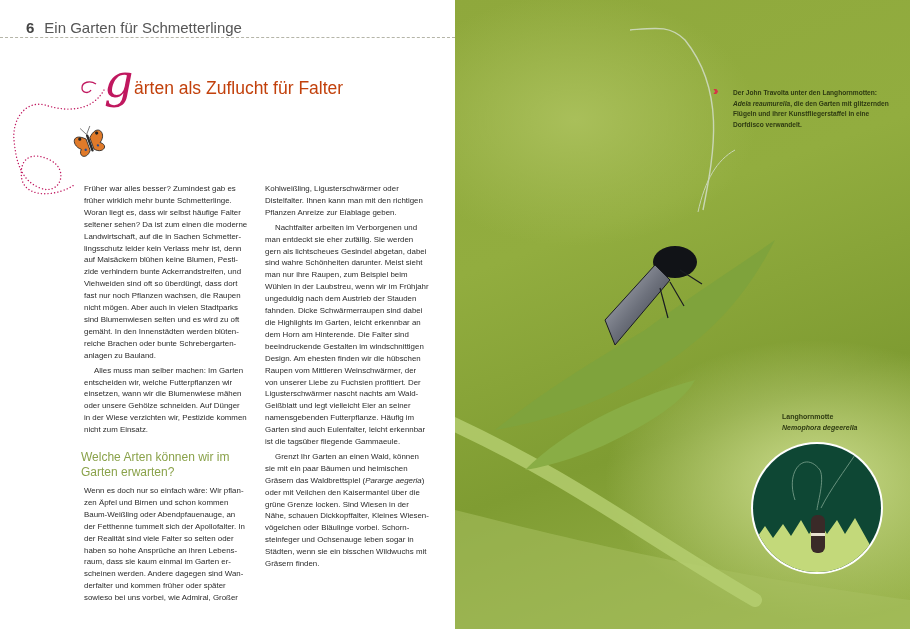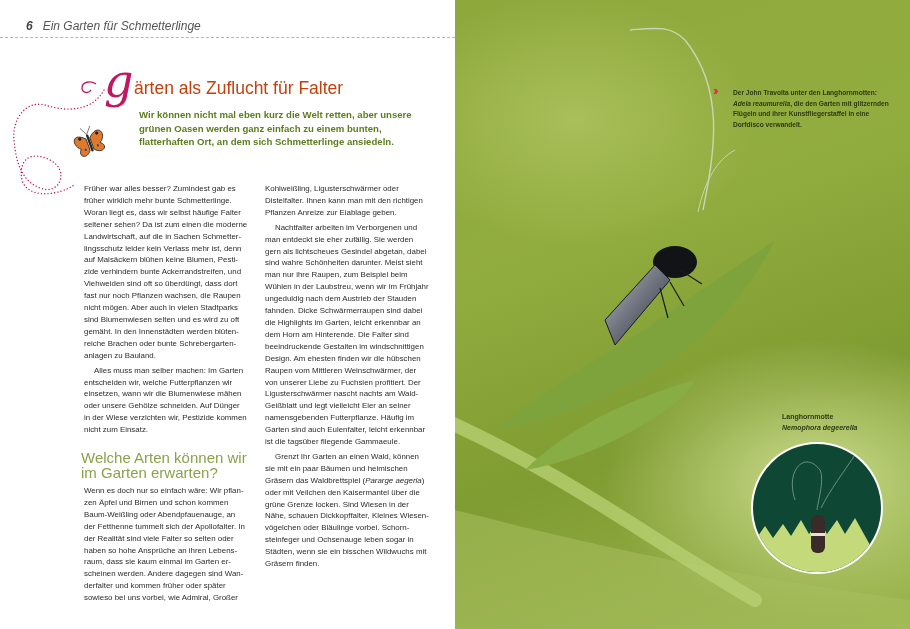--- a/index.html
+++ b/index.html
@@ -1,31 +1,31 @@
 <!DOCTYPE html>
 <html><head>
 <meta charset="utf-8">
 <style>
   html,body{margin:0;padding:0;}
   body{width:910px;height:629px;position:relative;overflow:hidden;background:#fff;font-family:"Liberation Sans",sans-serif;}
   .left-page{position:absolute;left:0;top:0;width:455px;height:629px;background:#fff;}
-  .running-head{position:absolute;left:26px;top:19px;font-size:12px;color:#555;font-style:italic;}
+  .running-head{position:absolute;left:26px;top:19px;font-size:15px;color:#555;}
   .running-head .num{font-weight:bold;margin-right:10px;color:#444;}
   .dash-rule{position:absolute;left:0;top:37px;width:455px;border-top:1.5px dashed #b5b5a8;}
   .deco{position:absolute;left:0;top:60px;width:150px;height:200px;}
   .title{position:absolute;left:104px;top:66px;height:40px;}
   .title .big-g{position:absolute;left:0;top:-8px;font-family:"DejaVu Serif",serif;font-size:46px;font-style:italic;color:#c0185f;line-height:1;}
   .title .rest{position:absolute;left:30px;top:12px;white-space:nowrap;font-size:17.5px;color:#c2410c;}
   .lead{position:absolute;left:139px;top:108px;width:300px;font-size:9.6px;line-height:13.5px;color:#5b7e1e;font-weight:bold;}
   .col{position:absolute;top:180px;width:170px;font-size:7.9px;line-height:11.9px;color:#2b2b2b;text-align:left;}
   .col p{margin:3px;}
   .col p.indent{text-indent:10px;}
   .col1{left:81px;}
   .col2{left:262px;}
-  .subhead{font-size:15px;line-height:15px;color:#8aa24a;margin:14px 0 5px 0;}
+  .subhead{font-size:12px;line-height:15px;color:#8aa24a;margin:14px 0 5px 0;}
   .right-page{position:absolute;left:455px;top:0;width:455px;height:629px;overflow:hidden;
     background:
       radial-gradient(ellipse 260px 180px at 120px 120px, #a9bf5a 0%, rgba(169,191,90,0) 70%),
       radial-gradient(ellipse 300px 200px at 360px 480px, #c9da8a 0%, rgba(201,218,138,0) 70%),
       linear-gradient(160deg,#8fa83c 0%,#92ad3f 35%,#7f9c32 65%,#9bb54d 100%);}
   .photo{position:absolute;left:0;top:0;width:455px;height:629px;}
   .caption1{position:absolute;left:278px;top:88px;width:165px;font-size:6.6px;line-height:10.5px;color:#2e3a12;font-weight:bold;}
   .caption1 .arrow{position:absolute;left:-20px;top:-2px;color:#d8324a;font-size:13px;font-weight:bold;letter-spacing:-3px;}
   .caption2{position:absolute;left:327px;top:412px;font-size:7px;line-height:10.5px;color:#2e3a12;font-weight:bold;}
   .caption2 .latin{font-style:italic;}
@@ -53,21 +53,20 @@
       <rect x="13" y="10" width="2.4" height="18" rx="1.2" fill="#2a2a2a"></rect>
       <path d="M14 10 L 10 2 M14 10 L 20 3" stroke="#555" stroke-width="0.7"></path>
     </g>
   </svg>
 
   <div class="title">
     <span class="big-g">g</span>
     <span class="rest">ärten als Zuflucht für Falter</span>
   </div>
 
-  <div class="lead">Wir können nicht mal eben kurz die Welt retten, aber unsere grünen Oasen werden ganz einfach zu einem bunten, flatterhaften Ort, an dem sich Schmetterlinge ansiedeln.</div>
 
   <div class="col col1">
     <p>Früher war alles besser? Zumindest gab es früher wirklich mehr bunte Schmetterlinge. Woran liegt es, dass wir selbst häufige Falter seltener sehen? Da ist zum einen die moderne Landwirtschaft, auf die in Sachen Schmetter­lingsschutz leider kein Verlass mehr ist, denn auf Maisäckern blühen keine Blumen, Pesti­zide verhindern bunte Ackerrandstreifen, und Viehweiden sind oft so überdüngt, dass dort fast nur noch Pflanzen wachsen, die Raupen nicht mögen. Aber auch in vielen Stadtparks sind Blumenwiesen selten und es wird zu oft gemäht. In den Innenstädten werden blüten­reiche Brachen oder bunte Schrebergarten­anlagen zu Bauland.</p>
     <p class="indent">Alles muss man selber machen: Im Garten entscheiden wir, welche Futterpflanzen wir einsetzen, wann wir die Blumenwiese mähen oder unsere Gehölze schneiden. Auf Dünger in der Wiese verzichten wir, Pestizide kommen nicht zum Einsatz.</p>
     <div class="subhead">Welche Arten können wir im Garten erwarten?</div>
     <p>Wenn es doch nur so einfach wäre: Wir pflan­zen Äpfel und Birnen und schon kommen Baum-Weißling oder Abendpfauenauge, an der Fetthenne tummelt sich der Apollofalter. In der Realität sind viele Falter so selten oder haben so hohe Ansprüche an ihren Lebens­raum, dass sie kaum einmal im Garten er­scheinen werden. Andere dagegen sind Wan­derfalter und kommen früher oder später sowieso bei uns vorbei, wie Admiral, Großer</p>
   </div>
 
   <div class="col col2">
     <p>Kohlweißling, Ligusterschwärmer oder Distelfalter. Ihnen kann man mit den rich­tigen Pflanzen Anreize zur Eiablage geben.</p>

